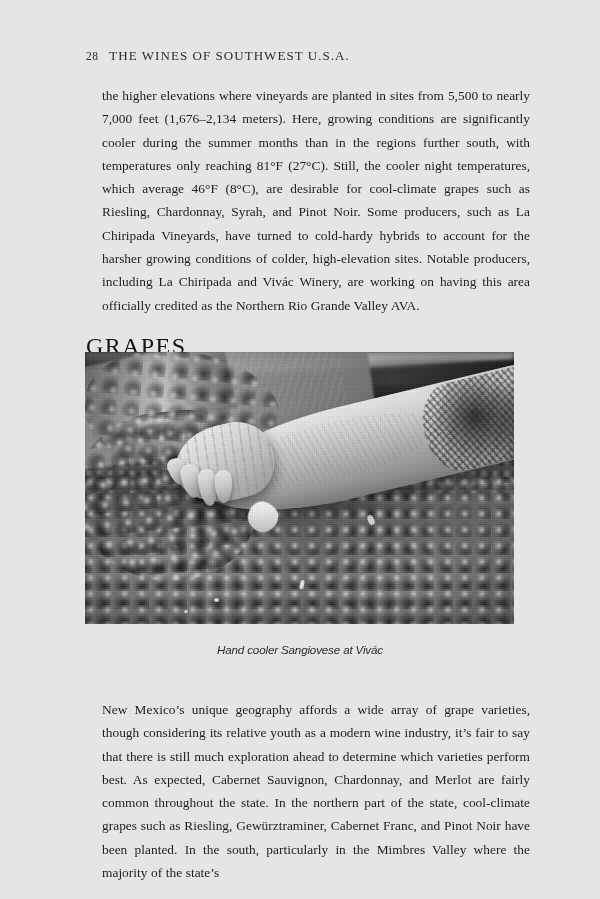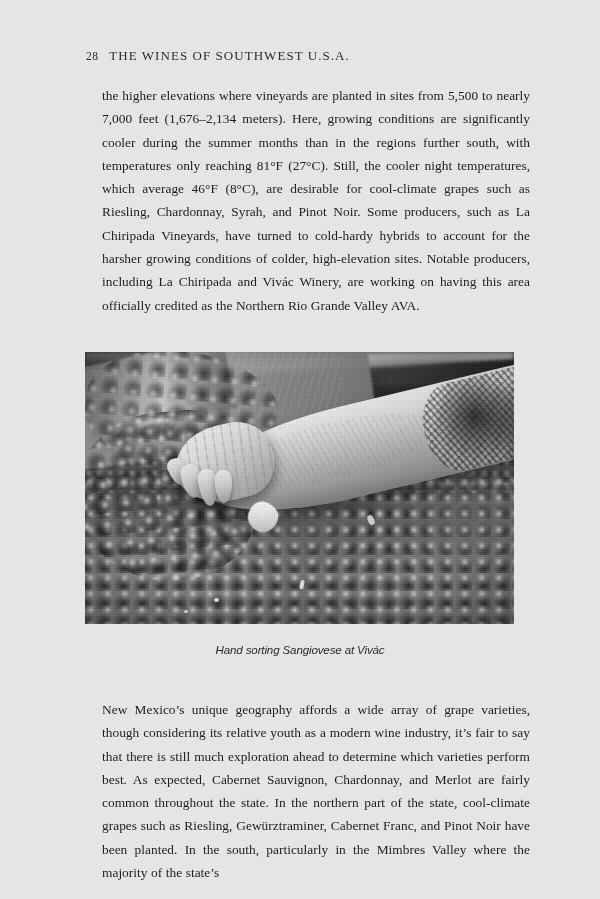--- a/index.html
+++ b/index.html
@@ -329,20 +329,21 @@
 
   <div class="running-head">
     <span class="folio">28</span>
     <span class="head-title">THE WINES OF SOUTHWEST U.S.A.</span>
   </div>
 
   <div class="body-col" id="para-top">
     <p class="para">the higher elevations where vineyards are planted in sites from 5,500 to nearly 7,000 feet (1,676–2,134 meters). Here, growing conditions are significantly cooler during the summer months than in the regions further south, with temperatures only reaching 81°F (27°C). Still, the cooler night temperatures, which average 46°F (8°C), are desirable for cool-climate grapes such as Riesling, Chardonnay, Syrah, and Pinot Noir. Some producers, such as La Chiripada Vineyards, have turned to cold-hardy hybrids to account for the harsher growing conditions of colder, high-elevation sites. Notable producers, including La Chiripada and Vivác Winery, are working on having this area officially credited as the Northern Rio Grande Valley AVA.</p>
   </div>
 
+  <h2 class="section-heading">GRAPES</h2>
 
   <figure class="figure" style="margin:0;">
     <div class="photo">
       <div class="layer bg-base"></div>
       <div class="layer berries-far"></div>
       <div class="layer top-band"></div>
       <div class="layer top-rail"></div>
       <div class="layer top-highlight"></div>
       <div class="layer table-metal"></div>
       <div class="layer table-scratch"></div>
@@ -369,19 +370,19 @@
       <div class="speck-sm s1"></div>
       <div class="speck-sm s2"></div>
       <div class="speck-sm s3"></div>
       <div class="speck-sm s4"></div>
 
       <div class="vignette"></div>
       <div class="grain"></div>
     </div>
   </figure>
 
-  <div class="caption">Hand sorting Sangiovese at Vivác</div>
+  <div class="caption">Hand cooler Sangiovese at Vivác</div>
 
   <div class="body-col" id="para-bottom">
     <p class="para">New Mexico’s unique geography affords a wide array of grape varieties, though considering its relative youth as a modern wine industry, it’s fair to say that there is still much exploration ahead to determine which varieties perform best. As expected, Cabernet Sauvignon, Chardonnay, and Merlot are fairly common throughout the state. In the northern part of the state, cool-climate grapes such as Riesling, Gewürztraminer, Cabernet Franc, and Pinot Noir have been planted. In the south, particularly in the Mimbres Valley where the majority of the state’s</p>
   </div>
 
 </div>
 
 </body></html>

